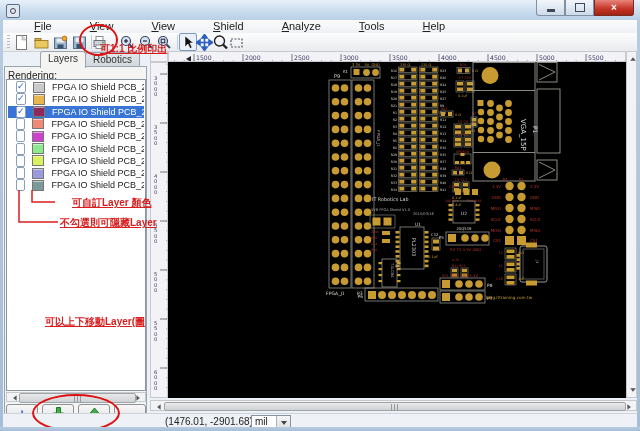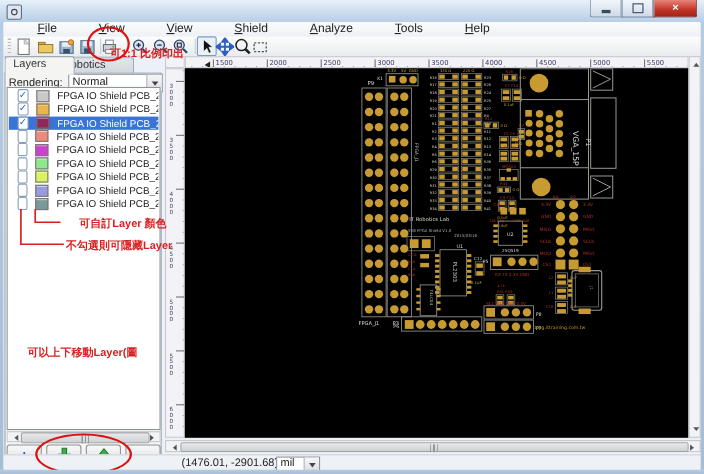--- a/index.html
+++ b/index.html
@@ -25,22 +25,22 @@
   .menu-item{padding:0 7px;height:13px;line-height:13px;margin-left:24px;}
   .menu-item::first-letter{text-decoration:underline;}
   .toolbar{position:absolute;left:3px;top:33px;width:634px;height:18px;
     background:linear-gradient(#fdfdfd,#e9ebee);border-bottom:1px solid #cfd4da;}
   .grip{position:absolute;left:4px;top:2px;width:3px;height:14px;
     background:repeating-linear-gradient(#bbb 0 1px,transparent 1px 3px);}
   .tbtn{position:absolute;top:0px;width:18px;height:18px;display:flex;align-items:center;justify-content:center;}
   .tbtn.sel{border:1px solid #7a9ac0;background:#e9f1fb;border-radius:2px;box-sizing:border-box;}
   .tsep{position:absolute;top:2px;width:1px;height:14px;background:#c8ccd2;}
   
-  .tab{position:absolute;height:15px;font-size:10px;padding:1px 25px 0 7px;border:1px solid #9aa4ae;
-    border-bottom:none;border-radius:3px 3px 0 0;background:linear-gradient(#e2e6ea,#cfd5db);color:#333;}
+  .tab{position:absolute;height:15px;font-size:10px;padding:1px 7px 0 7px;border:1px solid #9aa4ae;
+    border-bottom:none;border-radius:3px 3px 0 0;background:linear-gradient(#e2e6ea,#cfd5db);color:#333;margin-left:36px;}
   .tab.active{background:#f4f4f2;z-index:2;}
   .panel-body{position:absolute;left:4px;top:66px;width:143px;height:359px;background:#f4f4f2;
     border:1px solid #9aa4ae;box-sizing:border-box;}
   .rend-label{position:absolute;left:8px;top:70px;font-size:10px;color:#222;}
   .combo{position:absolute;background:#fff;border:1px solid #8a949e;font-size:10px;color:#222;}
   .combo .val{position:absolute;left:3px;top:1px;}
   .combo .arr{position:absolute;right:0;top:0;bottom:0;width:13px;border-left:1px solid #aab2ba;
     background:linear-gradient(#f6f6f6,#dcdfe3);display:flex;align-items:center;justify-content:center;}
   .combo .arr::after{content:"";border:3px solid transparent;border-top:4px solid #444;margin-top:3px;}
   .listbox{position:absolute;left:6px;top:79px;width:140px;height:312px;background:#fff;
@@ -64,21 +64,21 @@
     background:repeating-linear-gradient(90deg,#999 0 1px,transparent 1px 3px);}
   .pbtn{position:absolute;top:404px;width:32px;height:19px;border:1px solid #8e9398;border-radius:3px;
     background:linear-gradient(#f8f8f8,#dddfe2);display:flex;align-items:center;justify-content:center;
     font-size:14px;font-weight:bold;color:#2a5fd0;padding:0;}
   
   .corner{position:absolute;left:150px;top:51px;width:18px;height:11px;background:#f3f2f7;border:1px solid #c9c9d2;box-sizing:border-box;}
   .canvas{position:absolute;left:168px;top:62px;width:458px;height:336px;background:#000;}
   .statusbar{position:absolute;left:3px;top:413px;width:634px;height:14px;background:#eef1f5;
     border-top:1px solid #cfd4da;font-size:10px;color:#222;}
   
-  .red-note{position:absolute;color:#d81e1e;font-size:10px;font-weight:bold;z-index:6;}
+  .red-note{position:absolute;color:#d81e1e;font-size:10px;font-weight:bold;z-index:6;text-decoration:underline;}
   .red-ellipse{position:absolute;border:2px solid #dd1111;border-radius:50%;z-index:6;pointer-events:none;}
   .overlay-svg{position:absolute;left:0;top:0;z-index:5;pointer-events:none;}
   .edge{position:absolute;background:linear-gradient(#b6cce2,#a5bdd6);z-index:7;}
   svg{display:block;}
   svg text{font-family:"DejaVu Sans","Liberation Sans",sans-serif;}
 </style>
 </head>
 <body>
 
 <div id="win">
@@ -194,24 +194,20 @@
       <svg width="17" height="17">
           <rect x="3" y="5" width="11" height="8" fill="none" stroke="#556" stroke-width="1.2" stroke-dasharray="2,1.5"></rect>
         </svg>
     </div>
   </div>
 
   <div class="tab active" style="left:4px;top:51px;z-index:2">Layers</div>
   <div class="tab" style="left:49px;top:52px">Robotics</div>
   <div class="panel-body"></div>
   <div class="rend-label">Rendering:</div>
-  <div class="combo" style="left:62px;top:67px;width:84px;height:15px">
-    <span class="val">Normal</span>
-    <span class="arr"></span>
-  </div>
   <div class="listbox" id="layer-list">
       <div class="layer-row" style="top: 1px;">
         <div class="cb">✓</div>
         <div class="swatch" style="background: rgb(201, 201, 201);"></div>
         <span class="lay-label">FPGA IO Shield PCB_20160225-</span>
       </div>
       <div class="layer-row" style="top: 13.3px;">
         <div class="cb">✓</div>
         <div class="swatch" style="background: rgb(233, 181, 77);"></div>
         <span class="lay-label">FPGA IO Shield PCB_20160225-</span>
@@ -955,21 +951,21 @@
   </div>
 
   <div class="red-ellipse" style="left:79px;top:24px;width:35px;height:28px"></div>
   <div class="red-note" style="left:100px;top:42px">可1:1 比例印出</div>
   <svg class="overlay-svg" width="150" height="431">
     <polyline points="32,190 32,202 55,202" fill="none" stroke="#d81e1e" stroke-width="1.5"></polyline>
     <polyline points="19,190 19,222 58,222" fill="none" stroke="#d81e1e" stroke-width="1.5"></polyline>
   </svg>
   <div class="red-note" style="left:72px;top:196px">可自訂Layer 顏色</div>
   <div class="red-note" style="left:60px;top:216px">不勾選則可隱藏Layer</div>
-  <div class="red-note" style="left:25px;top:314px;width:100px;line-height:16px">
+  <div class="red-note" style="left:45px;top:314px;width:100px;line-height:16px">
     <div>可以上下移動Layer(圖</div>
   </div>
   <div class="red-ellipse" style="left:32px;top:394px;width:84px;height:34px"></div>
 
   <div class="edge" style="left:0;top:20px;width:3px;height:411px"></div>
   <div class="edge" style="left:637px;top:20px;width:3px;height:411px"></div>
   <div class="edge" style="left:0;top:427px;width:640px;height:4px"></div>
 </div>
 
 </body></html>

